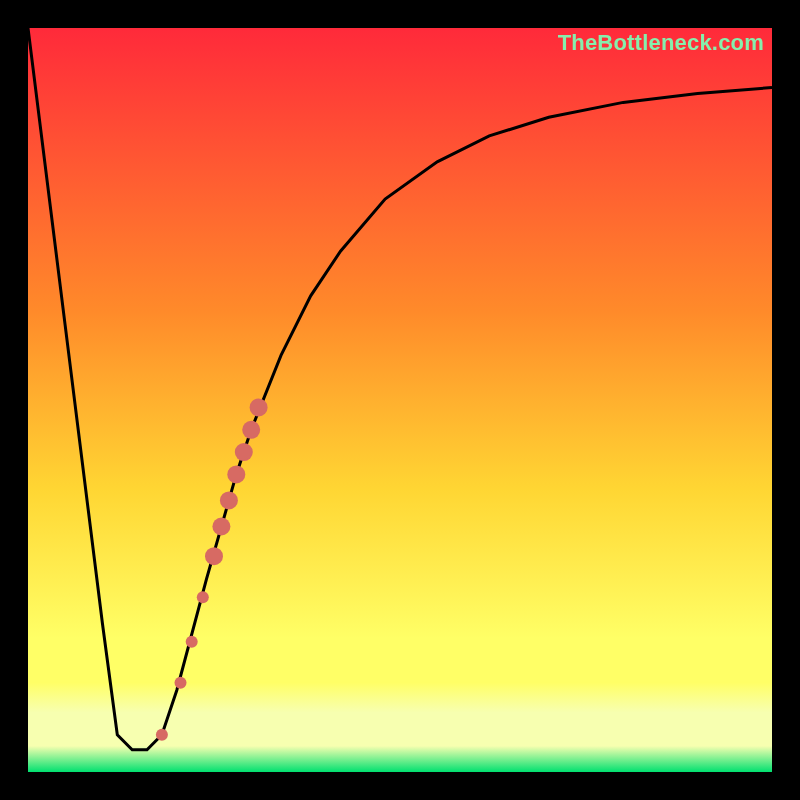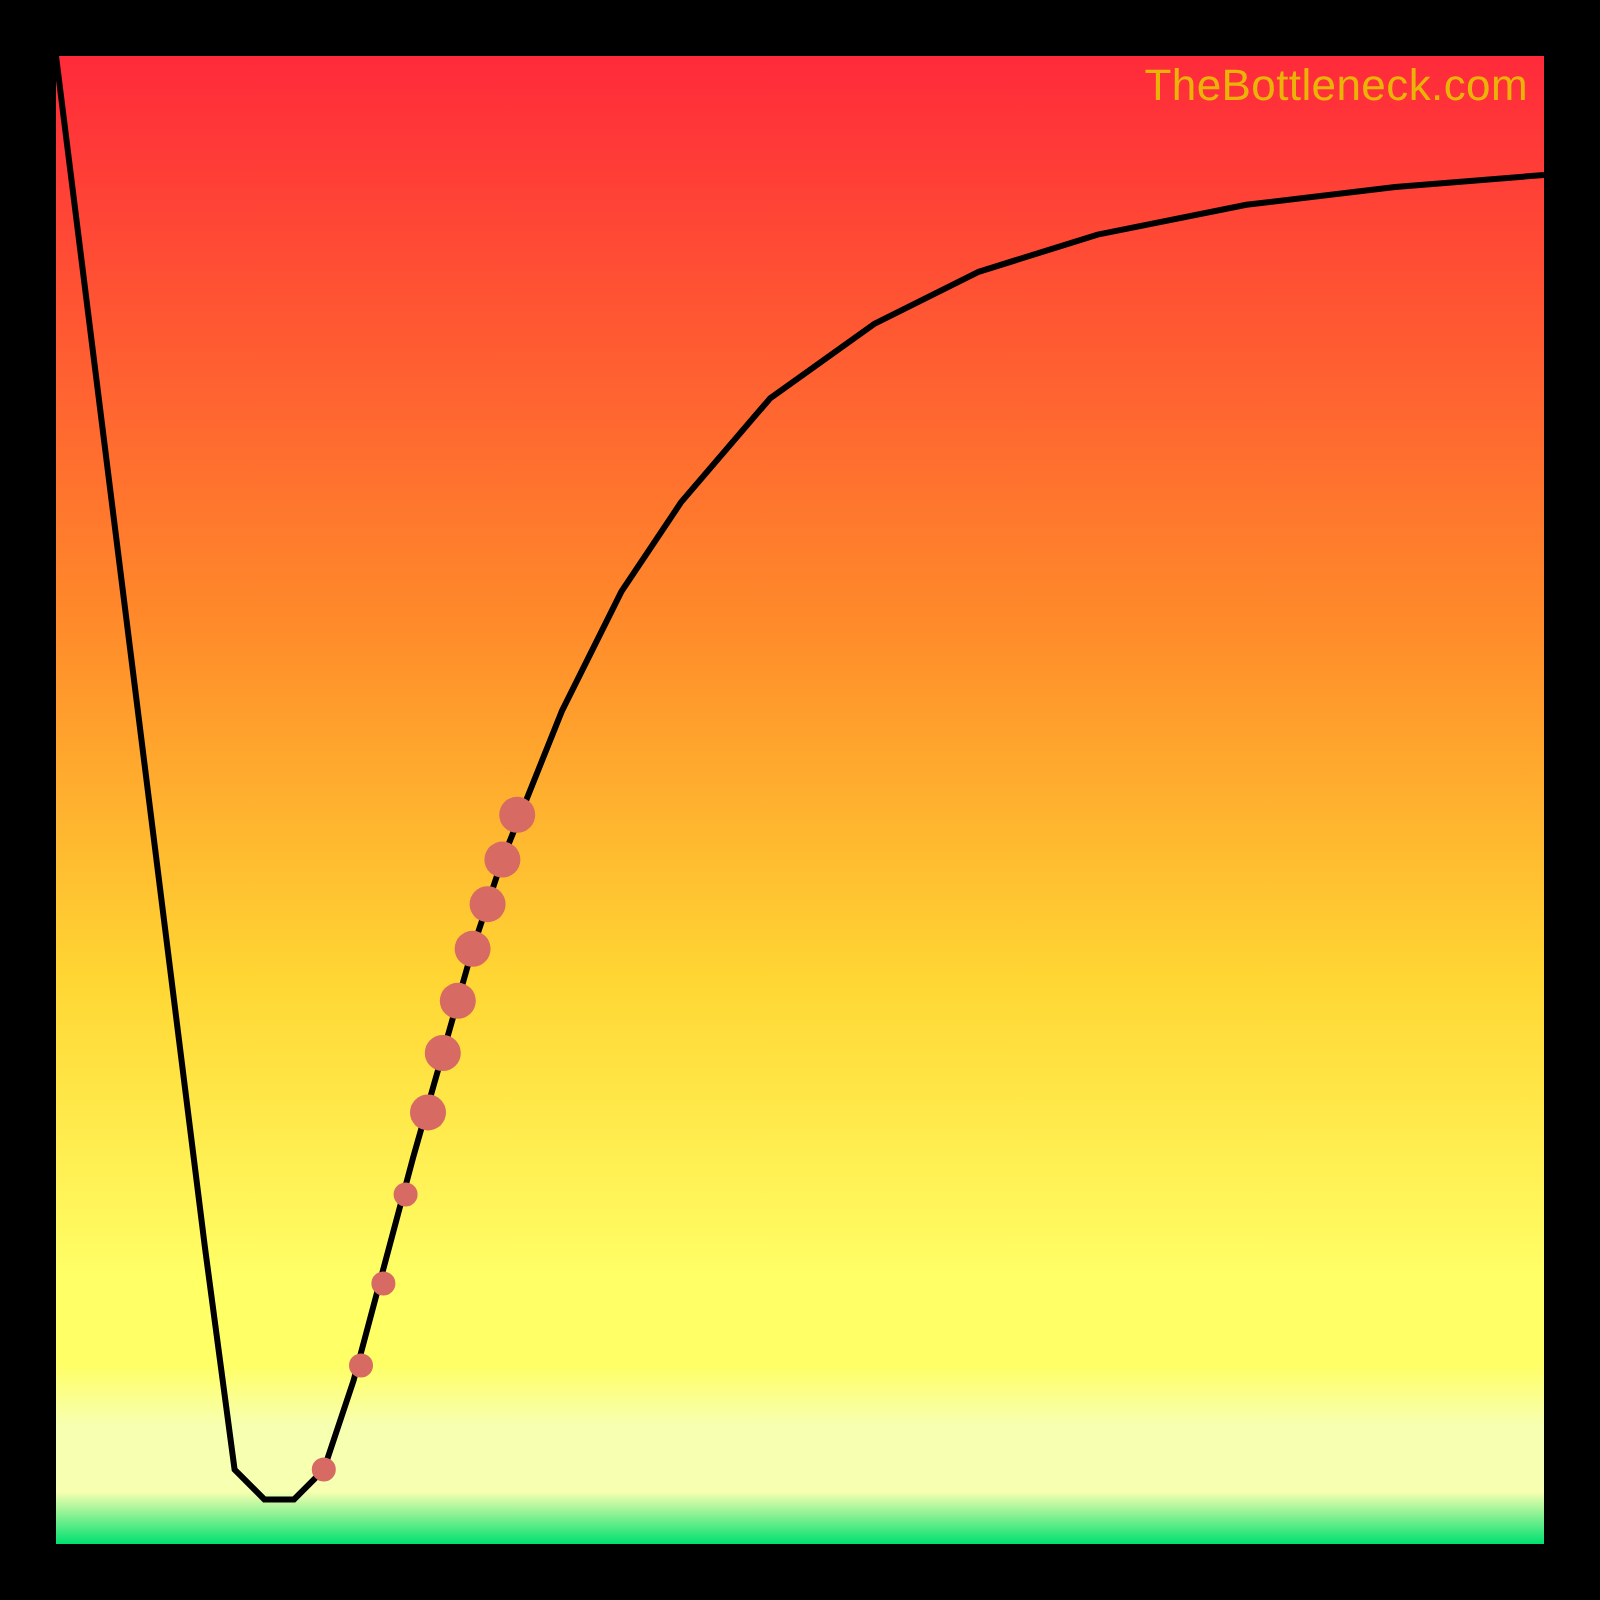--- a/index.html
+++ b/index.html
@@ -23,22 +23,22 @@
     top: 28px;
     width: 744px;
     height: 744px;
     overflow: hidden;
   }
   .watermark {
     position: absolute;
     top: 2px;
     right: 8px;
     font-size: 22px;
-    font-weight: 400;
-    color: #eab308;
+    font-weight: 700;
+    color: #86efac;
     letter-spacing: 0.2px;
     z-index: 5;
   }
   svg { display: block; }
 </style>
 </head>
 <body>
 
 <div class="frame">
   <div class="plot">

